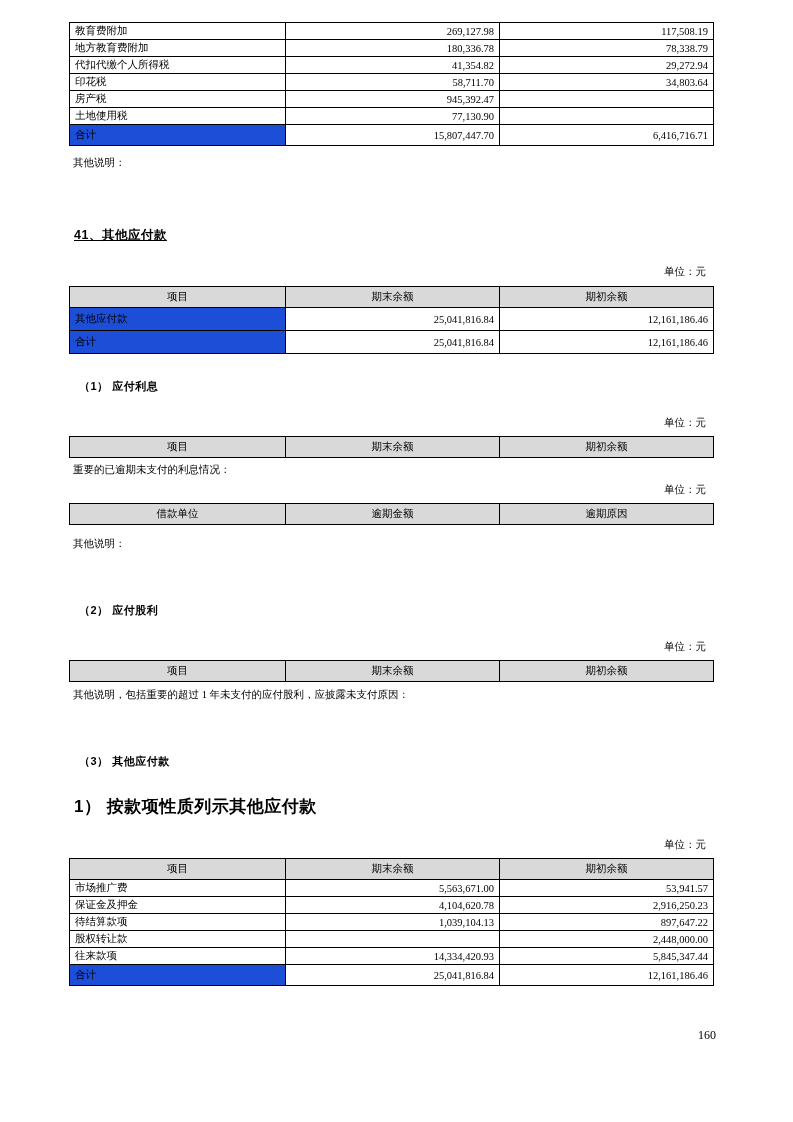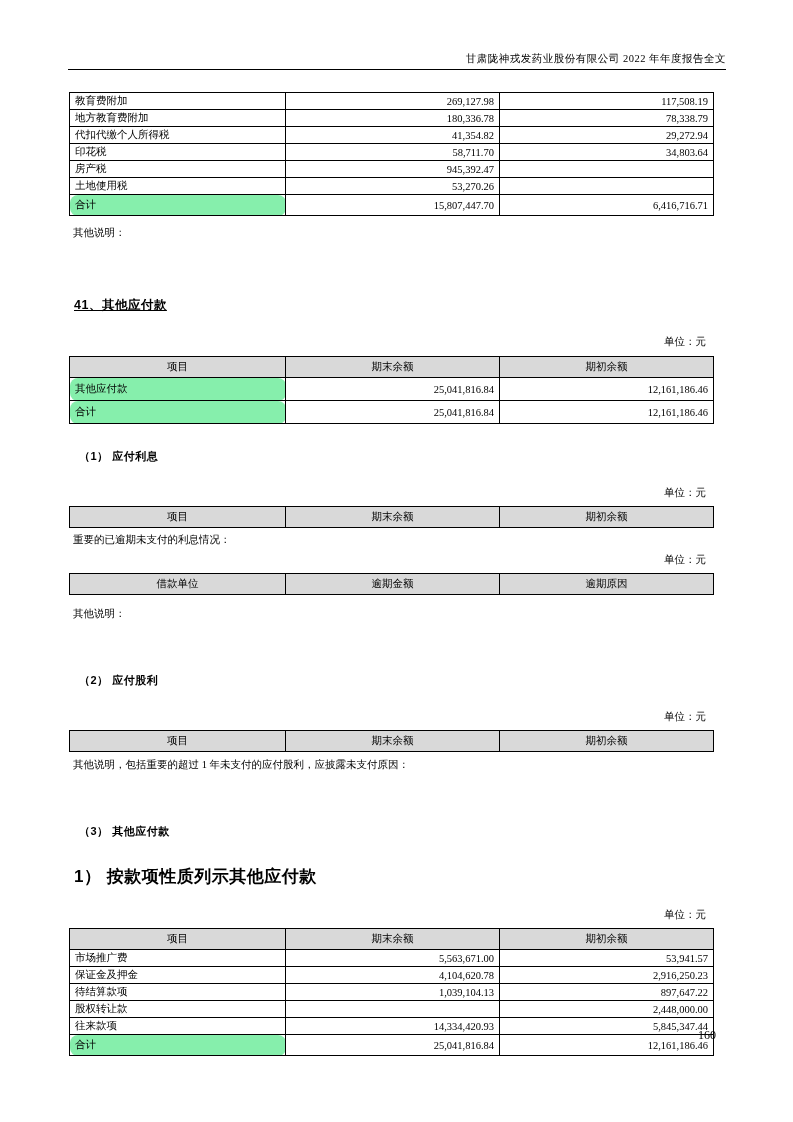--- a/index.html
+++ b/index.html
@@ -35,21 +35,21 @@
   table.rpt th {
     background:#d9d9d9;
     font-weight:normal;
     text-align:center;
     padding:3px 5px;
     font-family:Liberation Serif, serif;
   }
   table.rpt td { padding:1px 5px; }
   td.num { text-align:right; }
   td.lbl { text-align:left; }
-  .shaded { background:#86efac;border-radius:8px; }
+  .shaded { background:#1d4ed8; }
   table.t1 { margin-top:22px; }
   table.t1 tr.total-row td { padding:3px 5px; }
   table.t2 { margin-top:7px; }
   table.t2 td { padding:4px 5px; }
   table.t-hdr { margin-top:6px; }
   table.t6 { margin-top:6px; }
   table.t6 tr.total-row td { padding:3px 5px; }
   .note { font-size:10.5px; padding-left:4px; }
   .note-1 { margin-top:10px; }
   .note-2 { margin-top:5px; }
@@ -93,23 +93,20 @@
     position:absolute;
     top:1028px; right:77px;
     font-size:12px;
   }
 </style>
 </head>
 <body>
 
 <div class="page">
 
-  <div class="report-header">
-    <span>甘肃陇神戎发药业股份有限公司 2022 年年度报告全文</span>
-  </div>
 
   <div class="content">
 
     <table class="rpt t1">
       <colgroup>
           <col style="width:216px">
           <col style="width:214px">
           <col style="width:214px">
         </colgroup>
       <tbody>
@@ -133,21 +130,21 @@
         <td class="num">58,711.70</td>
         <td class="num">34,803.64</td>
       </tr>
       <tr>
         <td class="lbl">房产税</td>
         <td class="num">945,392.47</td>
         <td class="num"></td>
       </tr>
       <tr>
         <td class="lbl">土地使用税</td>
-        <td class="num">53,270.26</td>
+        <td class="num">77,130.90</td>
         <td class="num"></td>
       </tr>
       <tr class="total-row">
         <td class="lbl shaded">合计</td>
         <td class="num">15,807,447.70</td>
         <td class="num">6,416,716.71</td>
       </tr>
     </tbody>
       </table>
 

